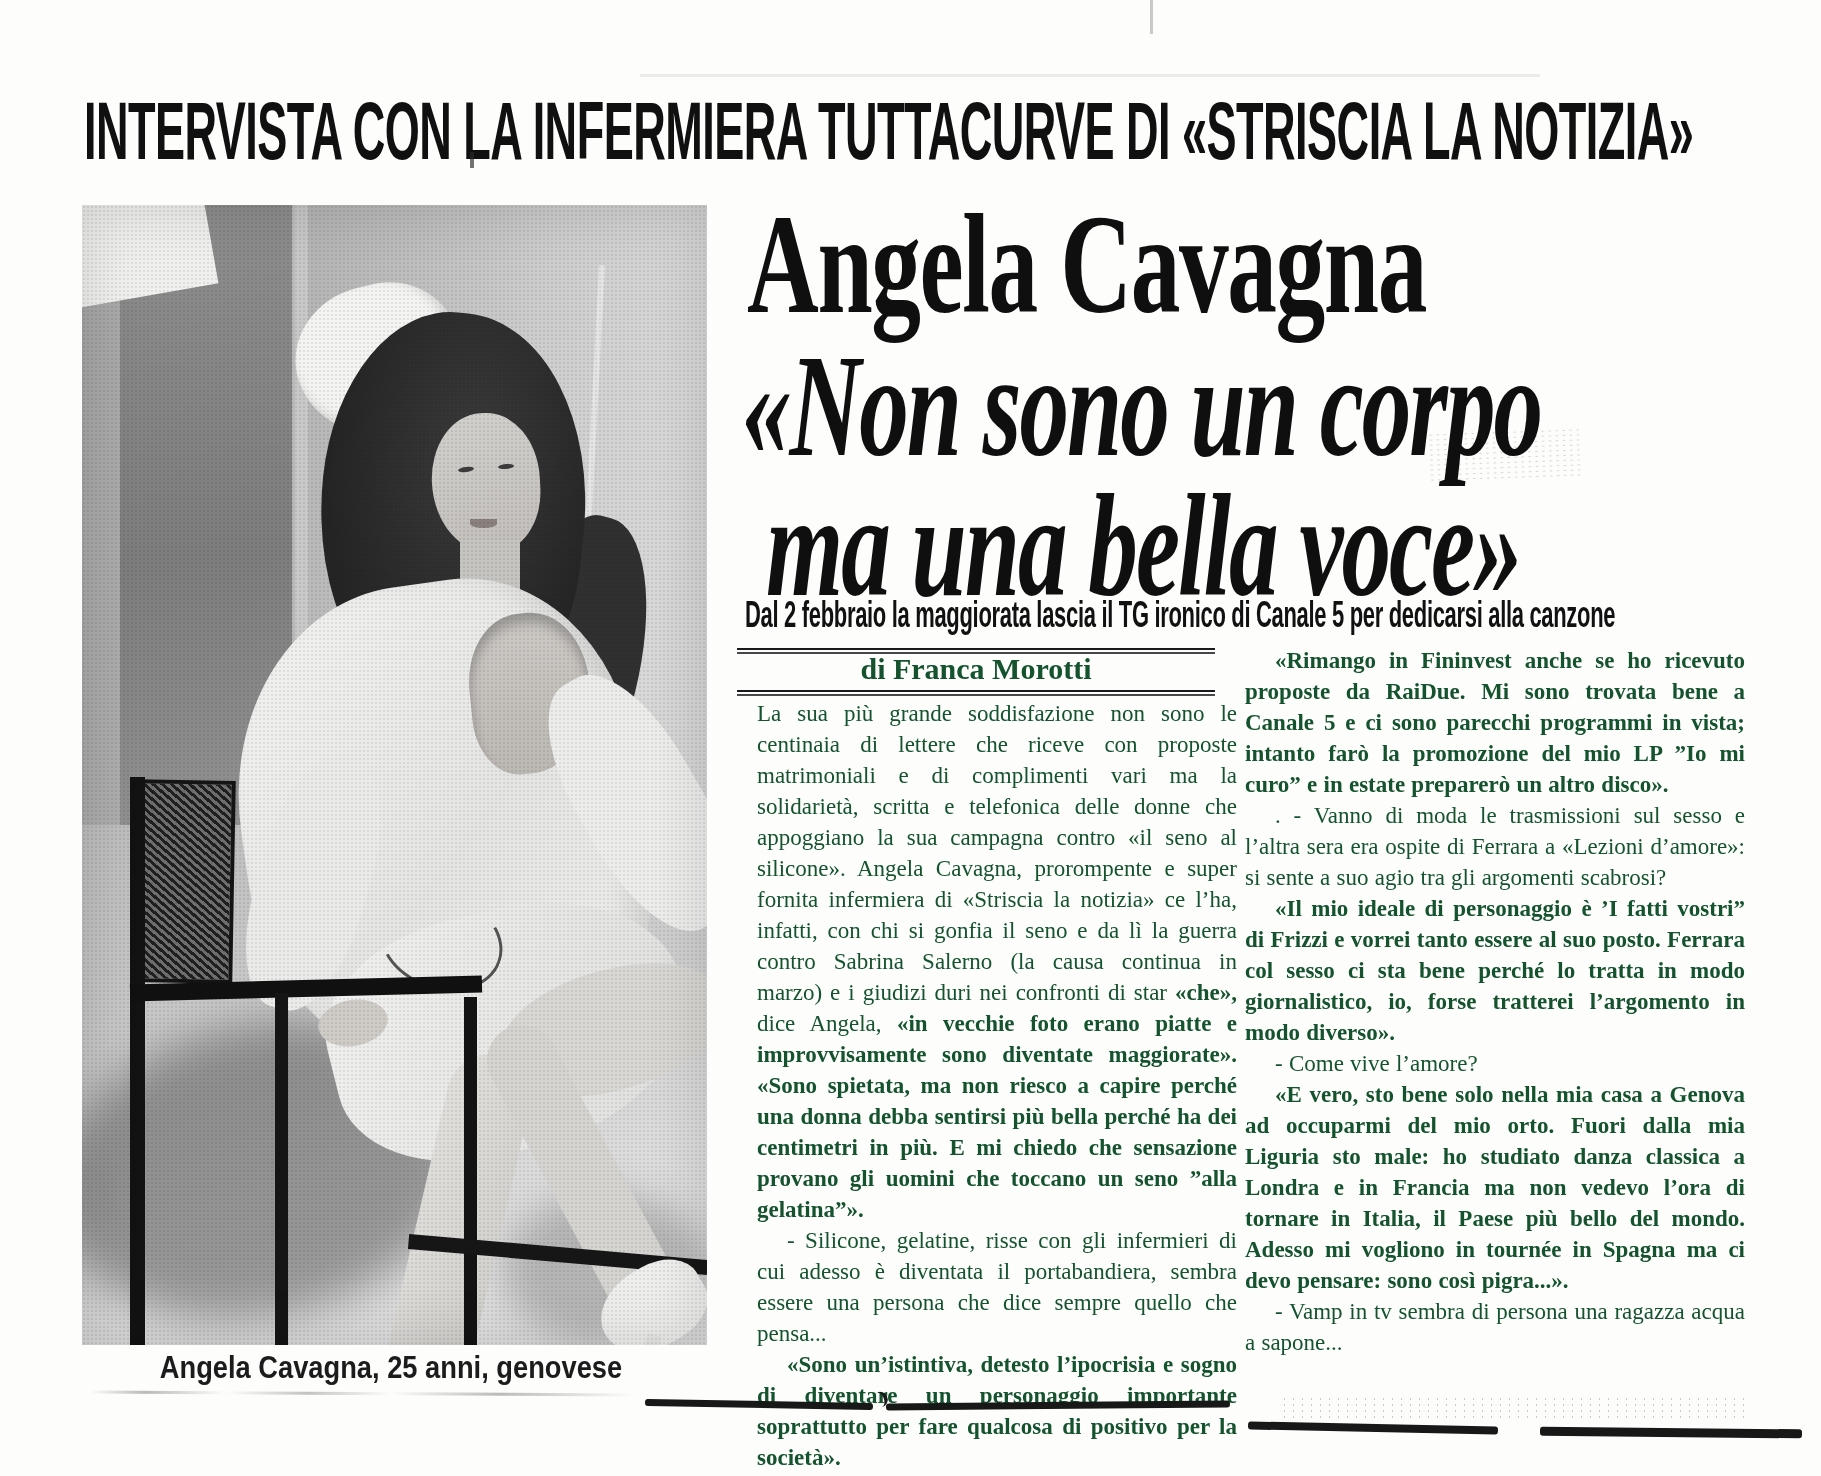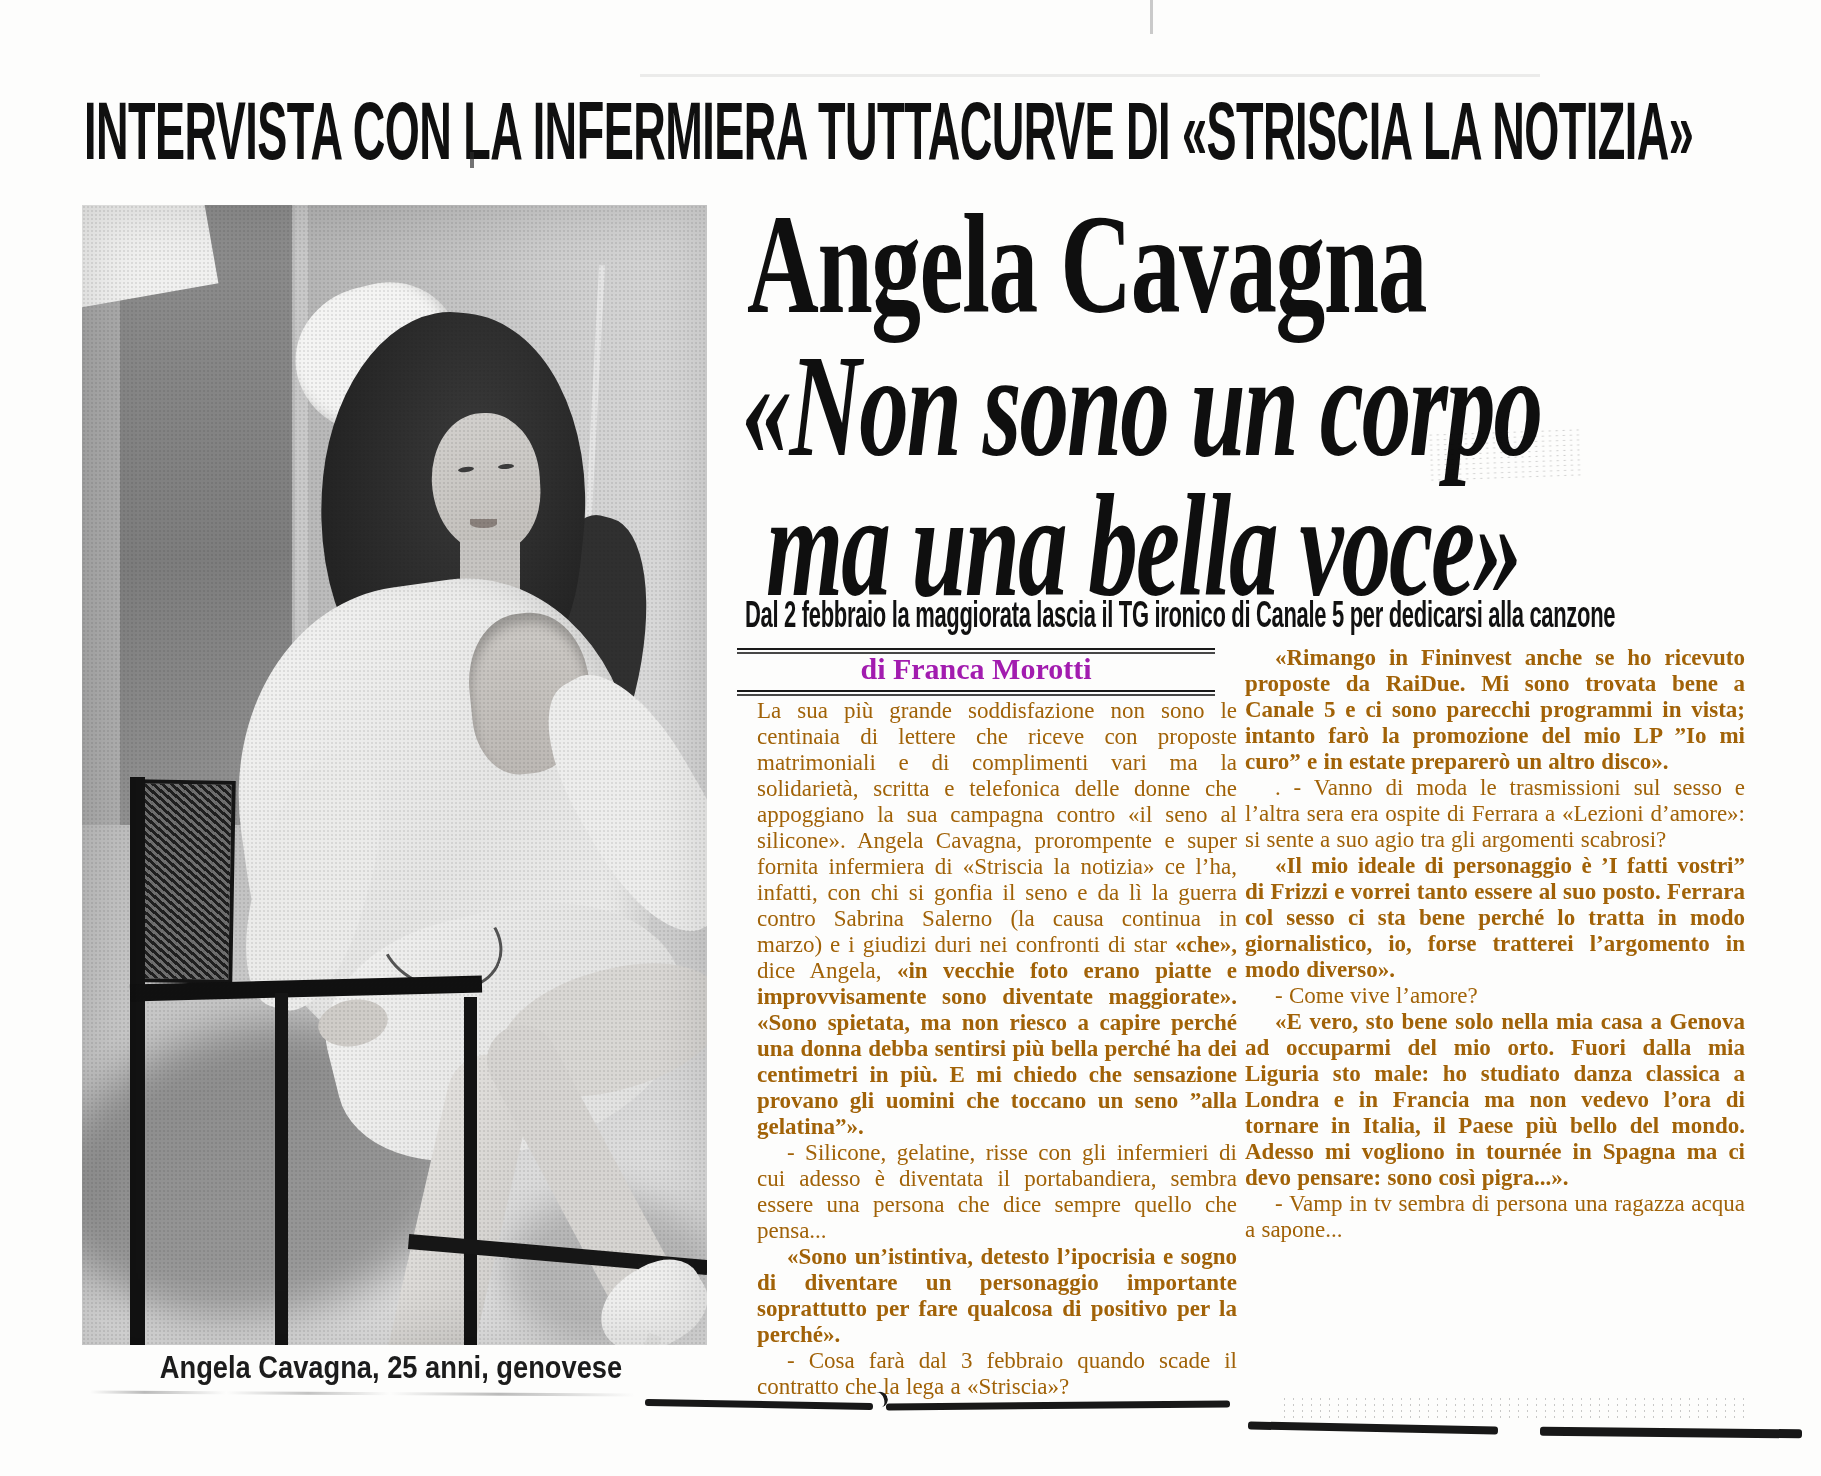--- a/index.html
+++ b/index.html
@@ -89,24 +89,24 @@
   .standfirst{position:absolute;left:745px;top:594px;white-space:nowrap;
       font-family:"Liberation Sans",sans-serif;font-weight:700;font-size:36px;letter-spacing:-.5px;
       transform:scaleX(.61);transform-origin:left top;color:#111;}
 
   
   .byline-rule{position:absolute;left:737px;width:478px;height:6px;
       background:linear-gradient(#1a1a1a 0 2px,transparent 2px 4px,rgba(26,26,26,.8) 4px 6px);}
   .byline-rule.top{top:648px;}
   .byline-rule.bottom{top:690px;}
   .byline{position:absolute;left:737px;top:652px;width:478px;text-align:center;
-      font-weight:700;font-size:30px;color:#a21caf;}
-
-  
-  .col{position:absolute;font-size:23px;line-height:26px;text-align:justify;color:#a16207;
+      font-weight:700;font-size:30px;color:#14532d;}
+
+  
+  .col{position:absolute;font-size:23px;line-height:31px;text-align:justify;color:#14532d;
       word-spacing:.5px;}
   .col-left{left:737px;top:698px;width:480px;margin-left:20px;}
   .col-right{left:1245px;top:645px;width:500px;}
   .para{margin:0;}
   .para.indent{text-indent:30px;}
   .para .b{font-weight:700;}
 
   
   .torn{position:absolute;background:#181818;border-radius:3px;}
   .torn-left-a{left:645px;top:1401px;width:228px;height:7px;transform:rotate(1deg);}
@@ -182,21 +182,21 @@
 
   <div class="standfirst">Dal 2 febbraio la maggiorata lascia il TG ironico di Canale 5 per dedicarsi alla canzone</div>
 
   <div class="byline-rule top"></div>
   <div class="byline">di Franca Morotti</div>
   <div class="byline-rule bottom"></div>
 
   <div class="col col-left">
       <p class="para"><span>La sua più grande soddisfazione non sono le centinaia di lettere che riceve con proposte matrimoniali e di complimenti vari ma la solidarietà, scritta e telefonica delle donne che appoggiano la sua campagna contro «il seno al silicone». Angela Cavagna, prorompente e super fornita infermiera di «Striscia la notizia» ce l’ha, infatti, con chi si gonfia il seno e da lì la guerra contro Sabrina Salerno (la causa continua in marzo) e i giudizi duri nei confronti di star </span><span class="b">«che», </span><span>dice Angela, </span><span class="b">«in vecchie foto erano piatte e improvvisamente sono diventate maggiorate». «Sono spietata, ma non riesco a capire perché una donna debba sentirsi più bella perché ha dei centimetri in più. E mi chiedo che sensazione provano gli uomini che toccano un seno ”alla gelatina”».</span></p>
       <p class="para indent"><span>- Silicone, gelatine, risse con gli infermieri di cui adesso è diventata il portabandiera, sembra essere una persona che dice sempre quello che pensa...</span></p>
-      <p class="para indent"><span class="b">«Sono un’istintiva, detesto l’ipocrisia e sogno di diventare un personaggio importante soprattutto per fare qualcosa di positivo per la perché».</span></p>
+      <p class="para indent"><span class="b">«Sono un’istintiva, detesto l’ipocrisia e sogno di diventare un personaggio importante soprattutto per fare qualcosa di positivo per la società».</span></p>
       <p class="para indent"><span>- Cosa farà dal 3 febbraio quando scade il contratto che la lega a «Striscia»?</span></p>
     </div>
   <div class="col col-right">
       <p class="para indent"><span class="b">«Rimango in Fininvest anche se ho ricevuto proposte da RaiDue. Mi sono trovata bene a Canale 5 e ci sono parecchi programmi in vista; intanto farò la promozione del mio LP ”Io mi curo” e in estate preparerò un altro disco».</span></p>
       <p class="para indent"><span>. - Vanno di moda le trasmissioni sul sesso e l’altra sera era ospite di Ferrara a «Lezioni d’amore»: si sente a suo agio tra gli argomenti scabrosi?</span></p>
       <p class="para indent"><span class="b">«Il mio ideale di personaggio è ’I fatti vostri” di Frizzi e vorrei tanto essere al suo posto. Ferrara col sesso ci sta bene perché lo tratta in modo giornalistico, io, forse tratterei l’argomento in modo diverso».</span></p>
       <p class="para indent"><span>- Come vive l’amore?</span></p>
       <p class="para indent"><span class="b">«E vero, sto bene solo nella mia casa a Genova ad occuparmi del mio orto. Fuori dalla mia Liguria sto male: ho studiato danza classica a Londra e in Francia ma non vedevo l’ora di tornare in Italia, il Paese più bello del mondo. Adesso mi vogliono in tournée in Spagna ma ci devo pensare: sono così pigra...».</span></p>
       <p class="para indent"><span>- Vamp in tv sembra di persona una ragazza acqua a sapone...</span></p>
     </div>

